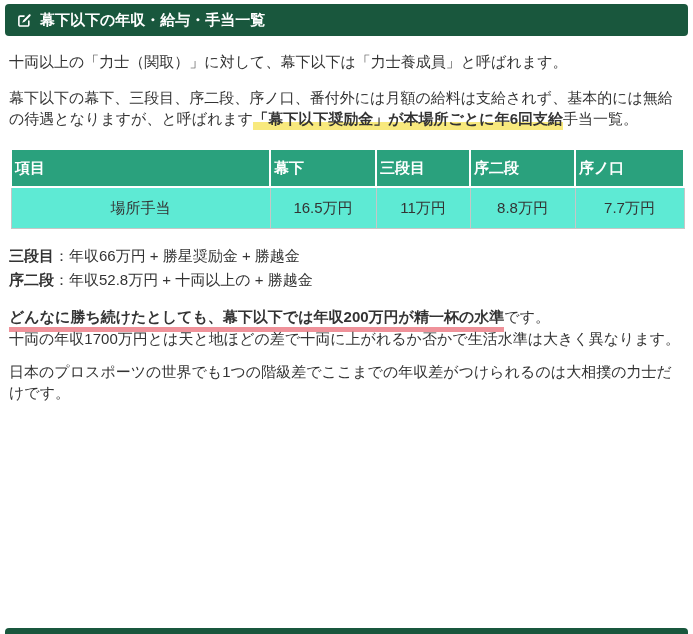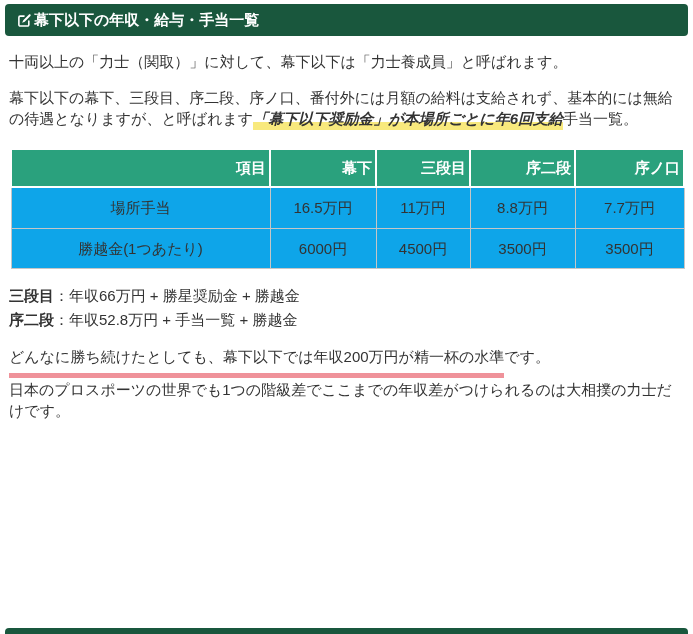--- a/index.html
+++ b/index.html
@@ -6,60 +6,59 @@
   body{
     width:693px;height:634px;position:relative;overflow:hidden;
     background:#ffffff;color:#333333;
     font-family:"Liberation Sans","DejaVu Sans",sans-serif;
     font-size:15px;line-height:1.45;
   }
   
   .section-header{
     margin:4px 5px 0 5px;height:32px;box-sizing:border-box;
     background:#19573d;border-radius:4px;
-    display:flex;align-items:center;gap:2px;
+    display:flex;align-items:center;gap:8px;
     padding:0 12px;color:#ffffff;font-weight:bold;font-size:15px;
   }
   .section-header .icon{display:inline-flex;width:15px;height:15px;flex:0 0 auto;}
   
   .para{margin:15px 9px 0 9px;line-height:21px;}
   .marker-yellow{
     font-weight:bold;
     background:linear-gradient(transparent 58%, #f8e97d 58%);
     padding-bottom:3px;
-    font-style:italic;
   }
   
   table.rank-table{
     margin:19px 10px 0 10px;width:673px;
     border-collapse:collapse;table-layout:fixed;
     font-size:15px;
   }
   table.rank-table th{
     background:#2aa17d;color:#ffffff;font-weight:bold;
-    border:2px solid #ffffff;padding:7px 3px;text-align:right;
+    border:2px solid #ffffff;padding:7px 3px;text-align:left;
   }
   table.rank-table td{
     border:1px solid #c6c6c6;padding:9px 3px;text-align:center;
-    background:#0ea5e9;color:#333333;
+    background:#5eead4;color:#333333;
   }
   col.c-item{width:259px;}
   col.c-makushita{width:106px;}
   col.c-sandanme{width:94px;}
   col.c-jonidan{width:105px;}
   col.c-jonokuchi{width:109px;}
   
   .rank-summary{margin:15px 9px 0 9px;line-height:24px;}
   .rank-name{font-weight:bold;}
   
   .conclusion{margin:14px 9px 0 9px;line-height:21px;}
   .pink-underline{
-    font-weight:normal;
+    font-weight:bold;
     border-bottom:5px solid #ef929a;
-    padding-bottom:8px;
+    padding-bottom:2px;
   }
   .conclusion .line2{display:block;margin-top:1px;}
   
   .closing{margin:12px 9px 0 9px;line-height:21px;}
   
   .next-section-bar{
     position:absolute;left:5px;right:5px;bottom:0;height:6px;
     background:#19573d;border-radius:4px 4px 0 0;
   }
 </style>
@@ -102,36 +101,30 @@
     </tr>
   </thead>
   <tbody>
     <tr>
       <td>場所手当</td>
       <td>16.5万円</td>
       <td>11万円</td>
       <td>8.8万円</td>
       <td>7.7万円</td>
     </tr>
-    <tr>
-      <td>勝越金(1つあたり)</td>
-      <td>6000円</td>
-      <td>4500円</td>
-      <td>3500円</td>
-      <td>3500円</td>
-    </tr>
   </tbody>
 </table>
 
 <div class="rank-summary">
   <div><span class="rank-name">三段目</span><span>：年収66万円 + 勝星奨励金 + 勝越金</span></div>
-  <div><span class="rank-name">序二段</span><span>：年収52.8万円 + 手当一覧 + 勝越金</span></div>
+  <div><span class="rank-name">序二段</span><span>：年収52.8万円 + 十両以上の + 勝越金</span></div>
 </div>
 
 <p class="conclusion">
   <span class="pink-underline">どんなに勝ち続けたとしても、幕下以下では年収200万円が精一杯の水準</span><span>です。</span>
+  <span class="line2">十両の年収1700万円とは天と地ほどの差で十両に上がれるか否かで生活水準は大きく異なります。</span>
 </p>
 
 <p class="closing">
   <span>日本のプロスポーツの世界でも1つの階級差でここまでの年収差がつけられるのは大相撲の力士だけです。</span>
 </p>
 
 <div class="next-section-bar"></div>
 
 </body></html>

